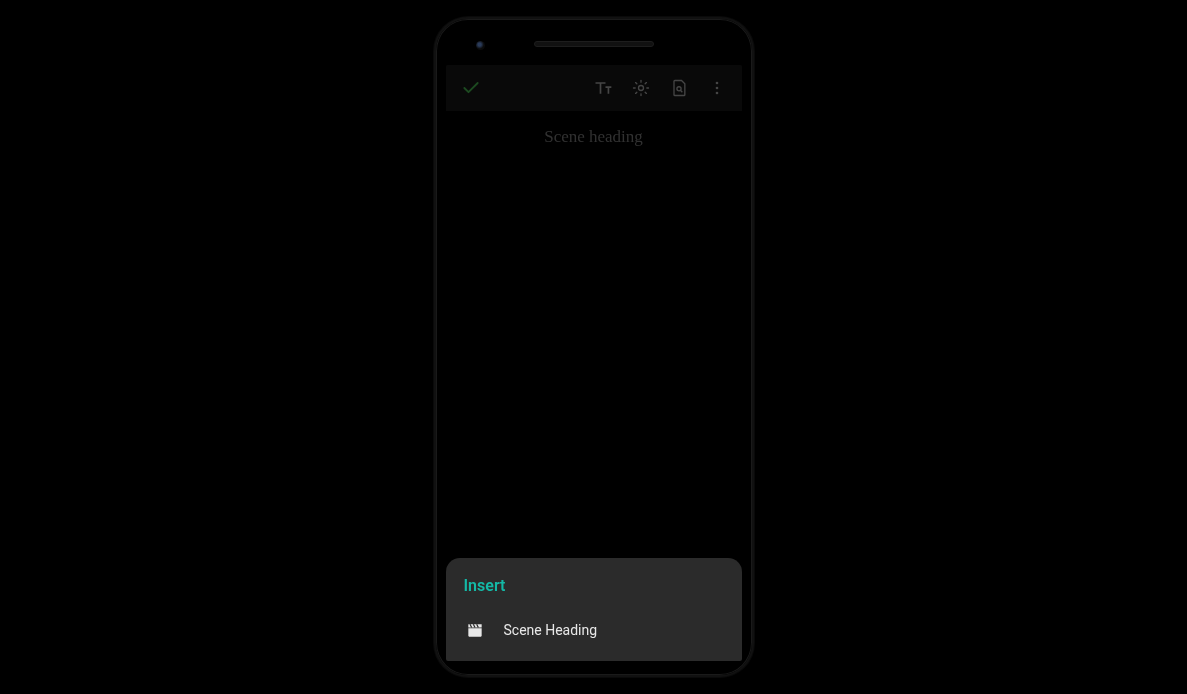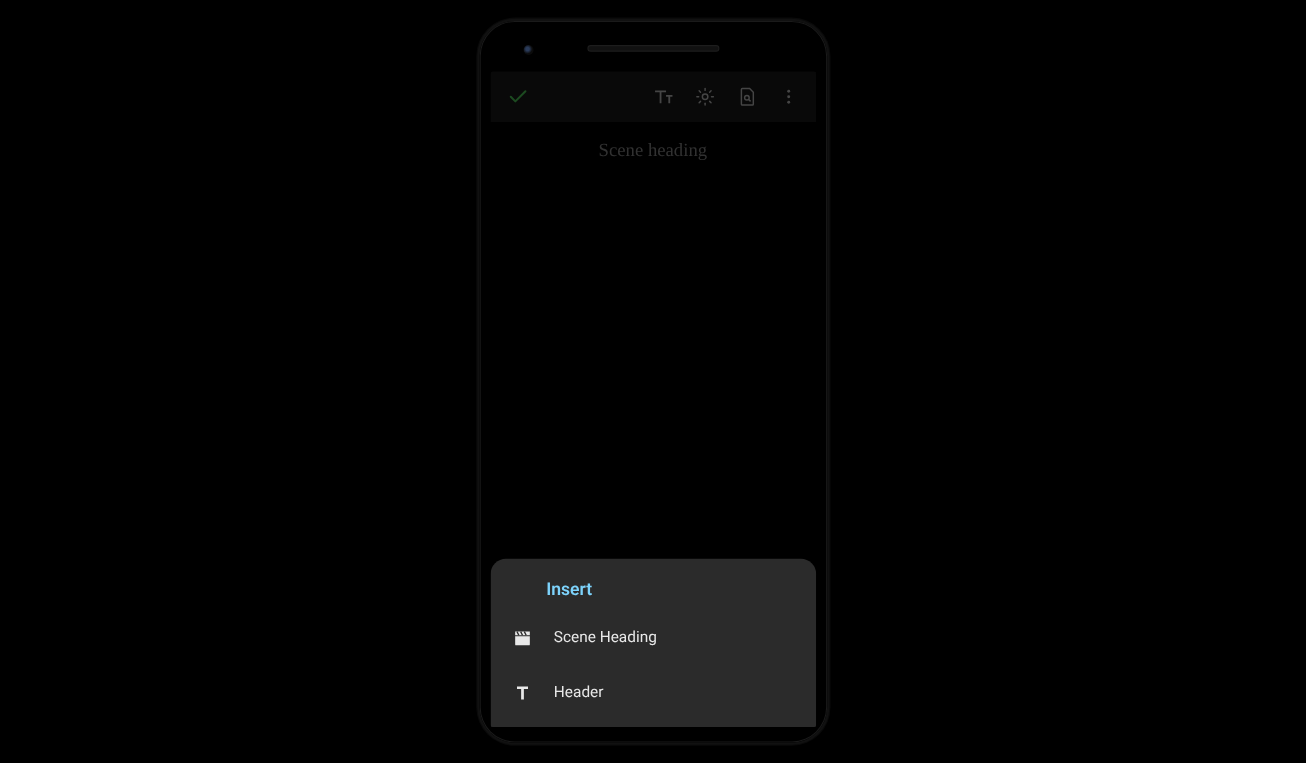--- a/index.html
+++ b/index.html
@@ -98,25 +98,24 @@
   .sheet {
     position: absolute;
     left: 0; right: 0; bottom: 0;
     background: #2b2b2b;
     border-top-left-radius: 14px;
     border-top-right-radius: 14px;
     padding: 18px 0 6px 0;
     z-index: 3;
   }
   .sheet-title {
-    color: #7dd3fc;
+    color: #14b8a6;
     font-size: 16px;
     font-weight: 600;
     padding: 0 18px 10px 18px;
-    margin-left: 33px;
   }
   .sheet-item {
     display: flex;
     align-items: center;
     height: 50px;
     padding: 0 18px;
     color: #e8e8e8;
     font-size: 14px;
     cursor: pointer;
   }
@@ -203,26 +202,18 @@
               <path d="M4 10h16v9a1 1 0 0 1-1 1H5a1 1 0 0 1-1-1v-9z"></path>
               <path d="M4 5h16v4H4z" fill="currentColor"></path>
               <path d="M6 5l2 4M10 5l2 4M14 5l2 4" stroke="#2b2b2b" stroke-width="1.5"></path>
             </svg>
           </span>
           <span class="label">Scene Heading</span>
         </div>
 
 
 
-        <div class="sheet-item">
-          <span class="icon">
-            <svg viewBox="0 0 24 24" fill="currentColor">
-              <path d="M6 5h12v2.5h-4.5V19h-3V7.5H6V5z"></path>
-            </svg>
-          </span>
-          <span class="label">Header</span>
-        </div>
 
       </div>
 
     </div>
   </div>
 </div>
 
 </body></html>

